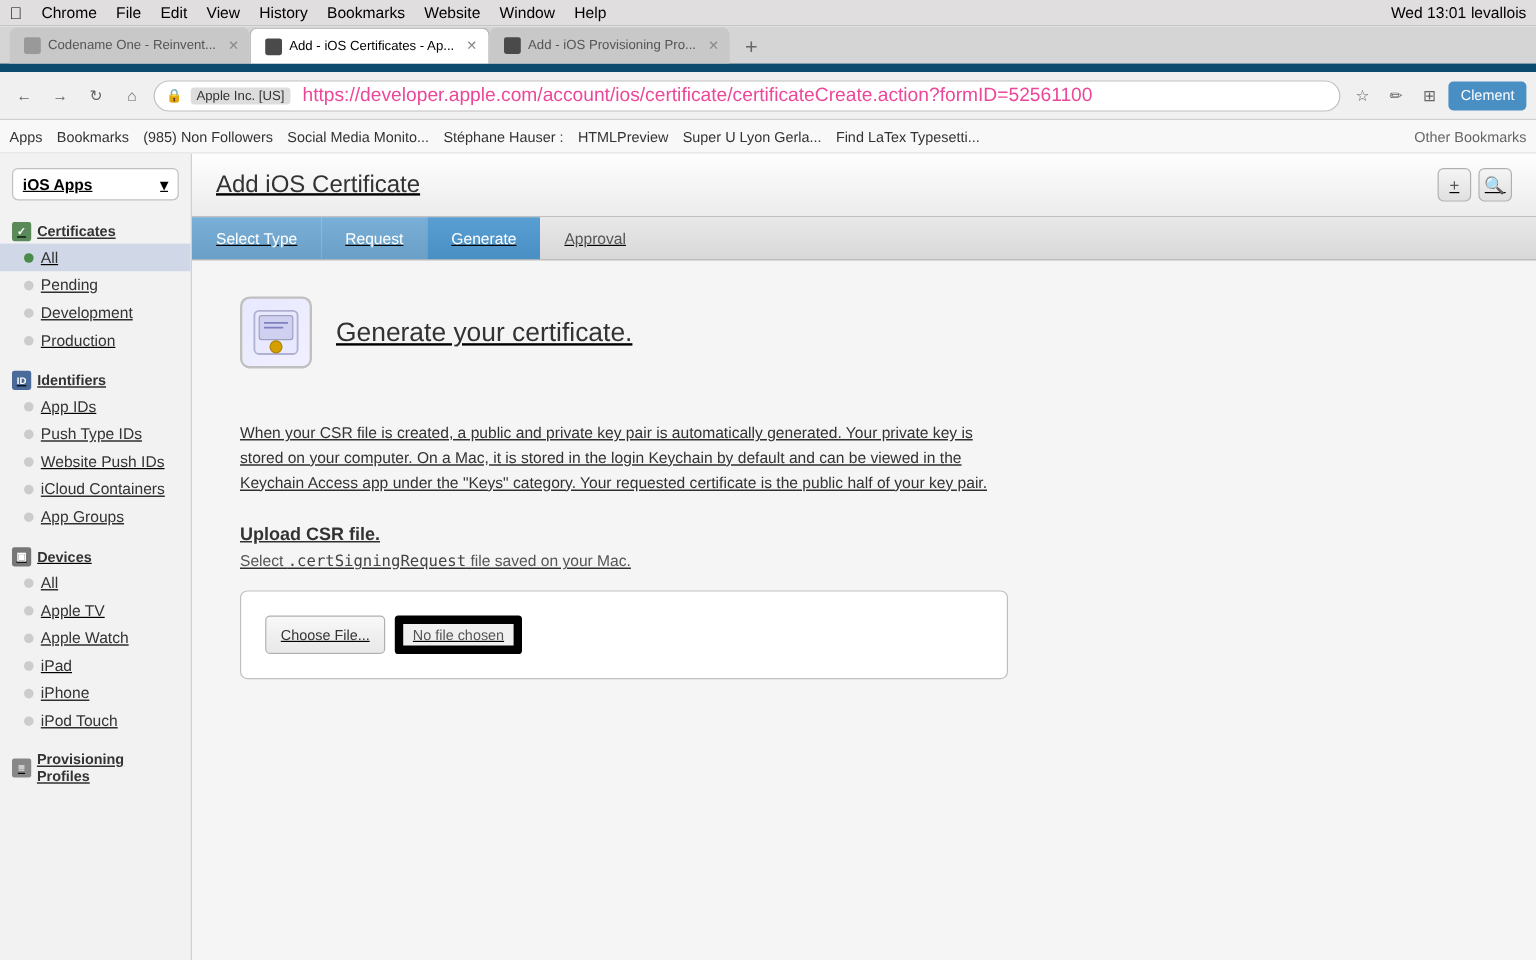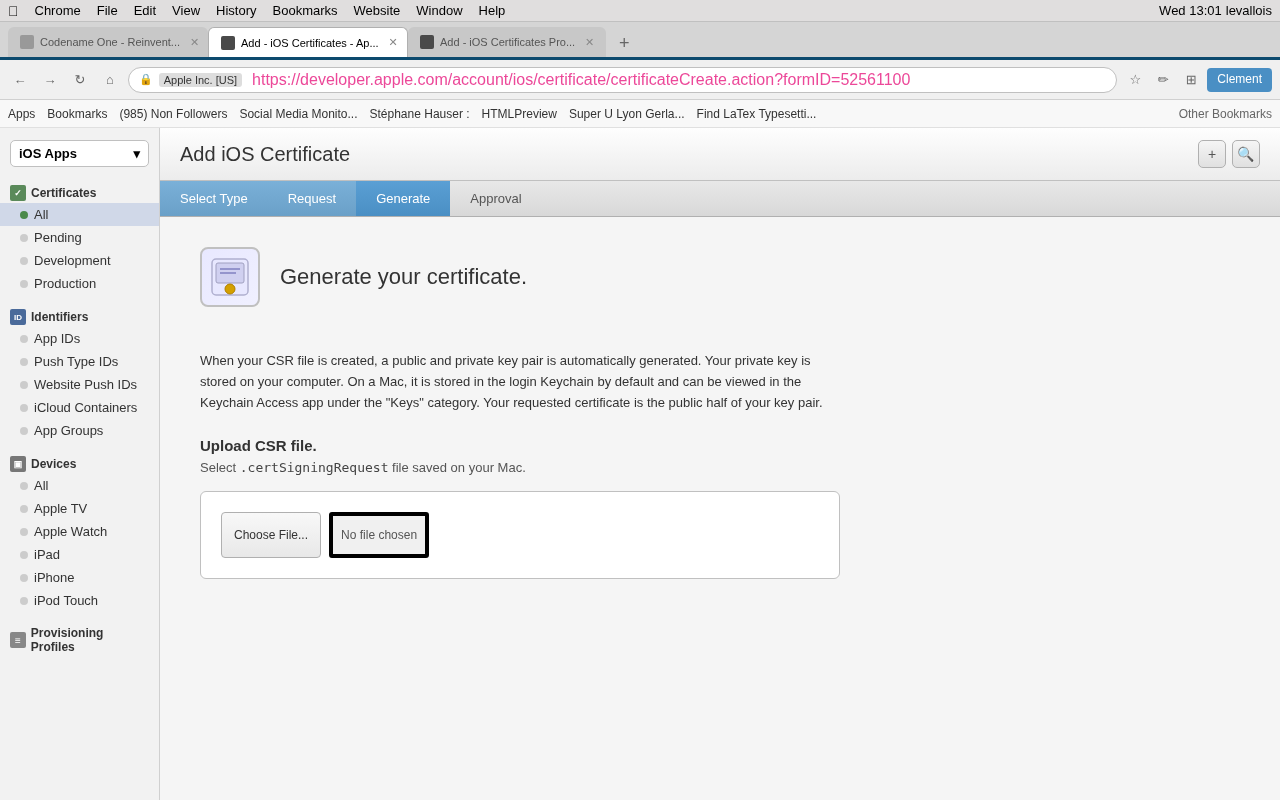--- a/index.html
+++ b/index.html
@@ -13,21 +13,21 @@
     .menubar .apple-logo { font-size: 14px; }
     .menubar-item { cursor: default; }
     .menubar-right { margin-left: auto; display: flex; align-items: center; gap: 4px; font-size: 13px; justify-content: space-between; }
 
     
     .chrome-window { width: 1280px; height: 778px; display: flex; flex-direction: column; background: #fff; }
 
     
     .tab-bar {
       height: 38px; background: #d5d5d5; display: flex; align-items: flex-end; padding-left: 8px;
-      border-bottom: 3px solid #0c4a6e;
+      border-bottom: 7px solid #0c4a6e;
     }
     .tab {
       height: 30px; padding: 0 12px; display: flex; align-items: center; gap: 6px;
       border-radius: 6px 6px 0 0; font-size: 12px; max-width: 200px; overflow: hidden;
       white-space: nowrap; cursor: pointer; position: relative;
     }
     .tab.active { background: #fff; border: 1px solid #b0b0b0; border-bottom: none; }
     .tab.inactive { background: #c8c8c8; color: #555; }
     .tab-favicon { width: 14px; height: 14px; background: #999; border-radius: 2px; flex-shrink: 0; }
     .tab-close { margin-left: 4px; color: #888; font-size: 11px; }
@@ -49,21 +49,21 @@
 
     
     .bookmarks-bar {
       height: 28px; background: #f8f8f8; display: flex; align-items: center; padding: 0 8px;
       gap: 12px; border-bottom: 1px solid #e0e0e0; font-size: 12px; overflow: hidden;
     }
     .bookmark-item { display: flex; align-items: center; gap: 3px; cursor: pointer; color: #333; white-space: nowrap; }
     .bookmark-more { margin-left: auto; color: #666; }
 
     
-    .main-area { display: flex; flex: 1; overflow: hidden; }
+    .main-area { display: flex; flex: 1; overflow: hidden; text-decoration: underline; }
 
     
     .sidebar {
       width: 160px; background: #f2f2f2; border-right: 1px solid #d0d0d0;
       padding: 12px 0; overflow-y: auto; flex-shrink: 0;
     }
     .sidebar-dropdown {
       margin: 0 10px 12px; display: flex; align-items: center; justify-content: space-between;
       background: #fff; border: 1px solid #c0c0c0; border-radius: 5px; padding: 5px 8px;
       font-size: 13px; font-weight: 600; cursor: pointer;
@@ -133,22 +133,22 @@
       padding: 20px 20px; display: flex; flex-direction: row; gap: 8px;
       max-width: 640px;
     }
     .choose-file-btn {
       display: inline-flex; align-items: center; padding: 4px 12px;
       background: linear-gradient(180deg, #f8f8f8 0%, #e8e8e8 100%);
       border: 1px solid #b0b0b0; border-radius: 4px; font-size: 12px;
       color: #333; cursor: pointer; width: fit-content;
     }
     .no-file-chosen {
-      font-size: 12px; color: #555; background: #f0f0f0; border: 4px solid #000000;
-      border-radius: 3px; padding: 12px 8px; width: fit-content;
+      font-size: 12px; color: #555; background: #f0f0f0; border: 7px solid #000000;
+      border-radius: 3px; padding: 2px 8px; width: fit-content;
     }
   </style>
 </head>
 <body>
 
 <div class="menubar">
   <span class="menubar-item apple-logo"></span>
   <span class="menubar-item">Chrome</span>
   <span class="menubar-item">File</span>
   <span class="menubar-item">Edit</span>
@@ -172,21 +172,21 @@
       <span style="font-size:11px;">Codename One - Reinvent...</span>
       <span class="tab-close">✕</span>
     </div>
     <div class="tab active">
       <div class="tab-favicon" style="background:#4a4a4a;"></div>
       <span style="font-size:11px;">Add - iOS Certificates - Ap...</span>
       <span class="tab-close">✕</span>
     </div>
     <div class="tab inactive">
       <div class="tab-favicon" style="background:#4a4a4a;"></div>
-      <span style="font-size:11px;">Add - iOS Certificates Pro...</span>
+      <span style="font-size:11px;">Add - iOS Provisioning Pro...</span>
       <span class="tab-close">✕</span>
     </div>
     <div class="tab-new">+</div>
   </div>
 
   <div class="address-bar">
     <div class="nav-btn">←</div>
     <div class="nav-btn">→</div>
     <div class="nav-btn">↻</div>
     <div class="nav-btn">⌂</div>

